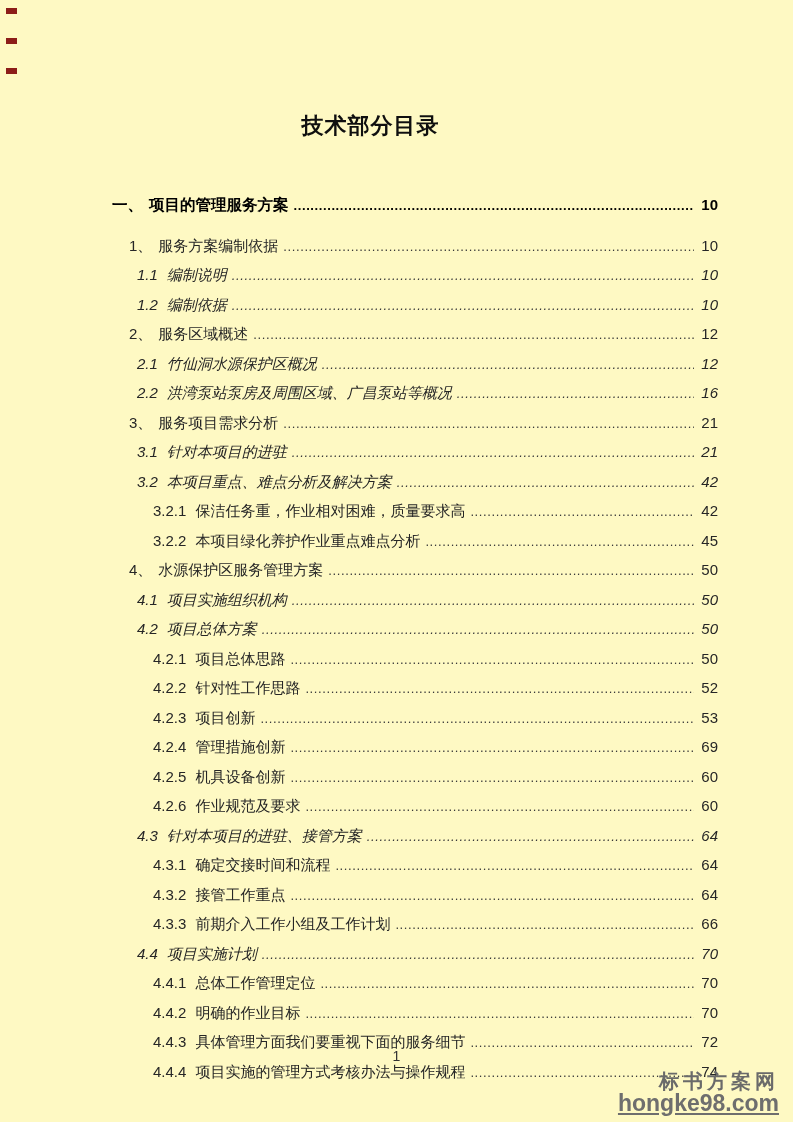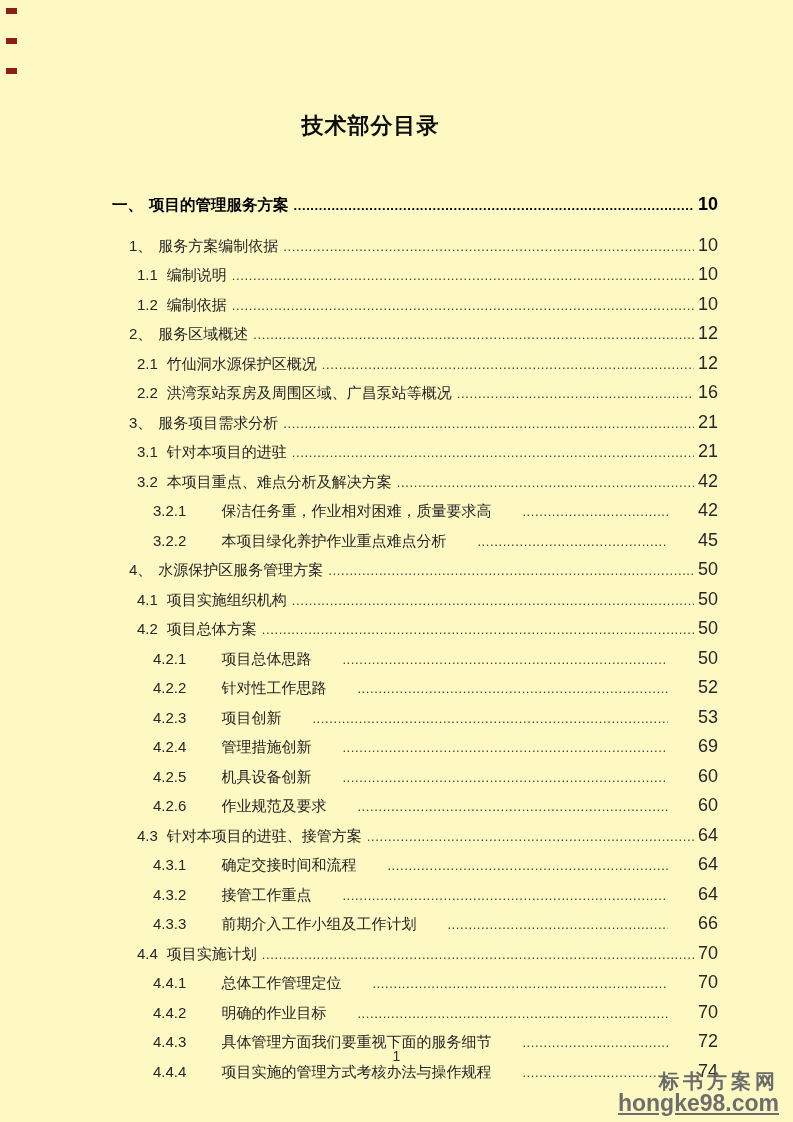--- a/index.html
+++ b/index.html
@@ -48,43 +48,43 @@
     line-height: 20px;
     color: #262626;
   }
   .toc-row.lvl1 {
     font-weight: bold;
     font-size: 15.5px;
     color: #000000;
     margin-bottom: 11px;
   }
   .toc-row.lvl2 { padding-left: 17px; }
-  .toc-row.lvl3 { padding-left: 25px; }
-  .toc-row.lvl4 { padding-left: 41px; gap: 26px; }
+  .toc-row.lvl3 { padding-left: 25px; font-style: italic; }
+  .toc-row.lvl4 { padding-left: 41px; }
   .toc-row .num { white-space: pre; margin-right: 6px; flex: 0 0 auto; }
   .toc-row.lvl3 .num, .toc-row.lvl4 .num { margin-right: 9px; }
   .toc-row .ttl { white-space: nowrap; flex: 0 0 auto; margin-top: 39px; }
   .toc-row .dots {
     flex: 1 1 auto;
     overflow: hidden;
     white-space: nowrap;
     margin: 0 2px 0 5px;
     color: #3a3a3a;
   }
   .toc-row.lvl1 .dots { color: #000000; }
   .toc-row .dots::after {
     content: "........................................................................................................................................................................................................................................................................................................................................................................................";
     font-size: 13px;
     letter-spacing: 0.6px;
   }
   .toc-row .pg {
     flex: 0 0 auto;
     min-width: 22px;
     text-align: right;
-    font-size: 18px;
+    font-size: 15px;
   }
   .footer-page-num {
     position: absolute;
     top: 1048px;
     left: 0;
     width: 100%;
     text-align: center;
     font-size: 14px;
     color: #333333;
   }

